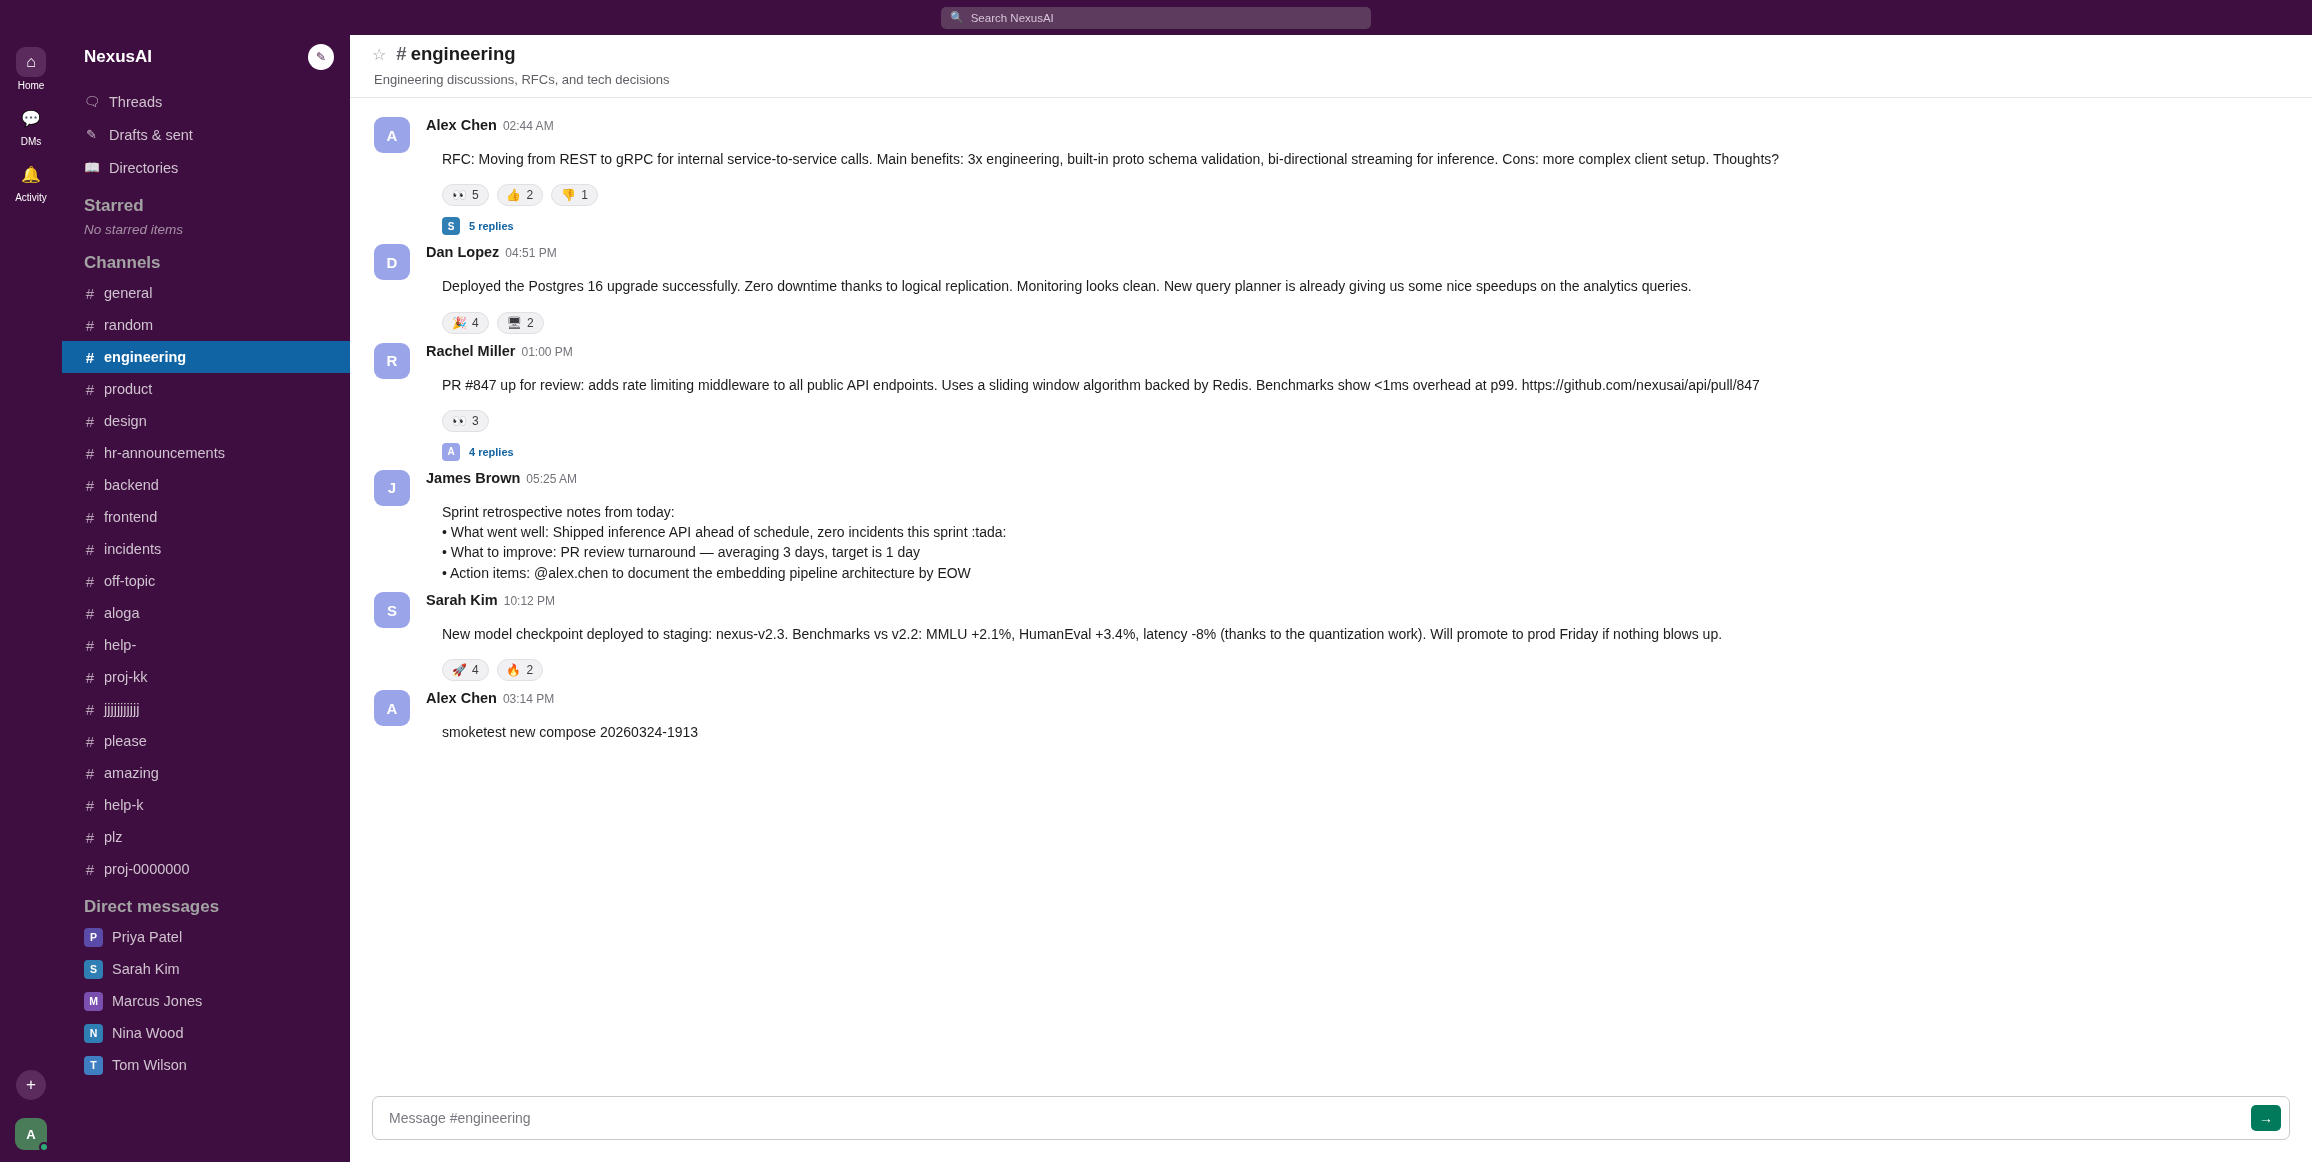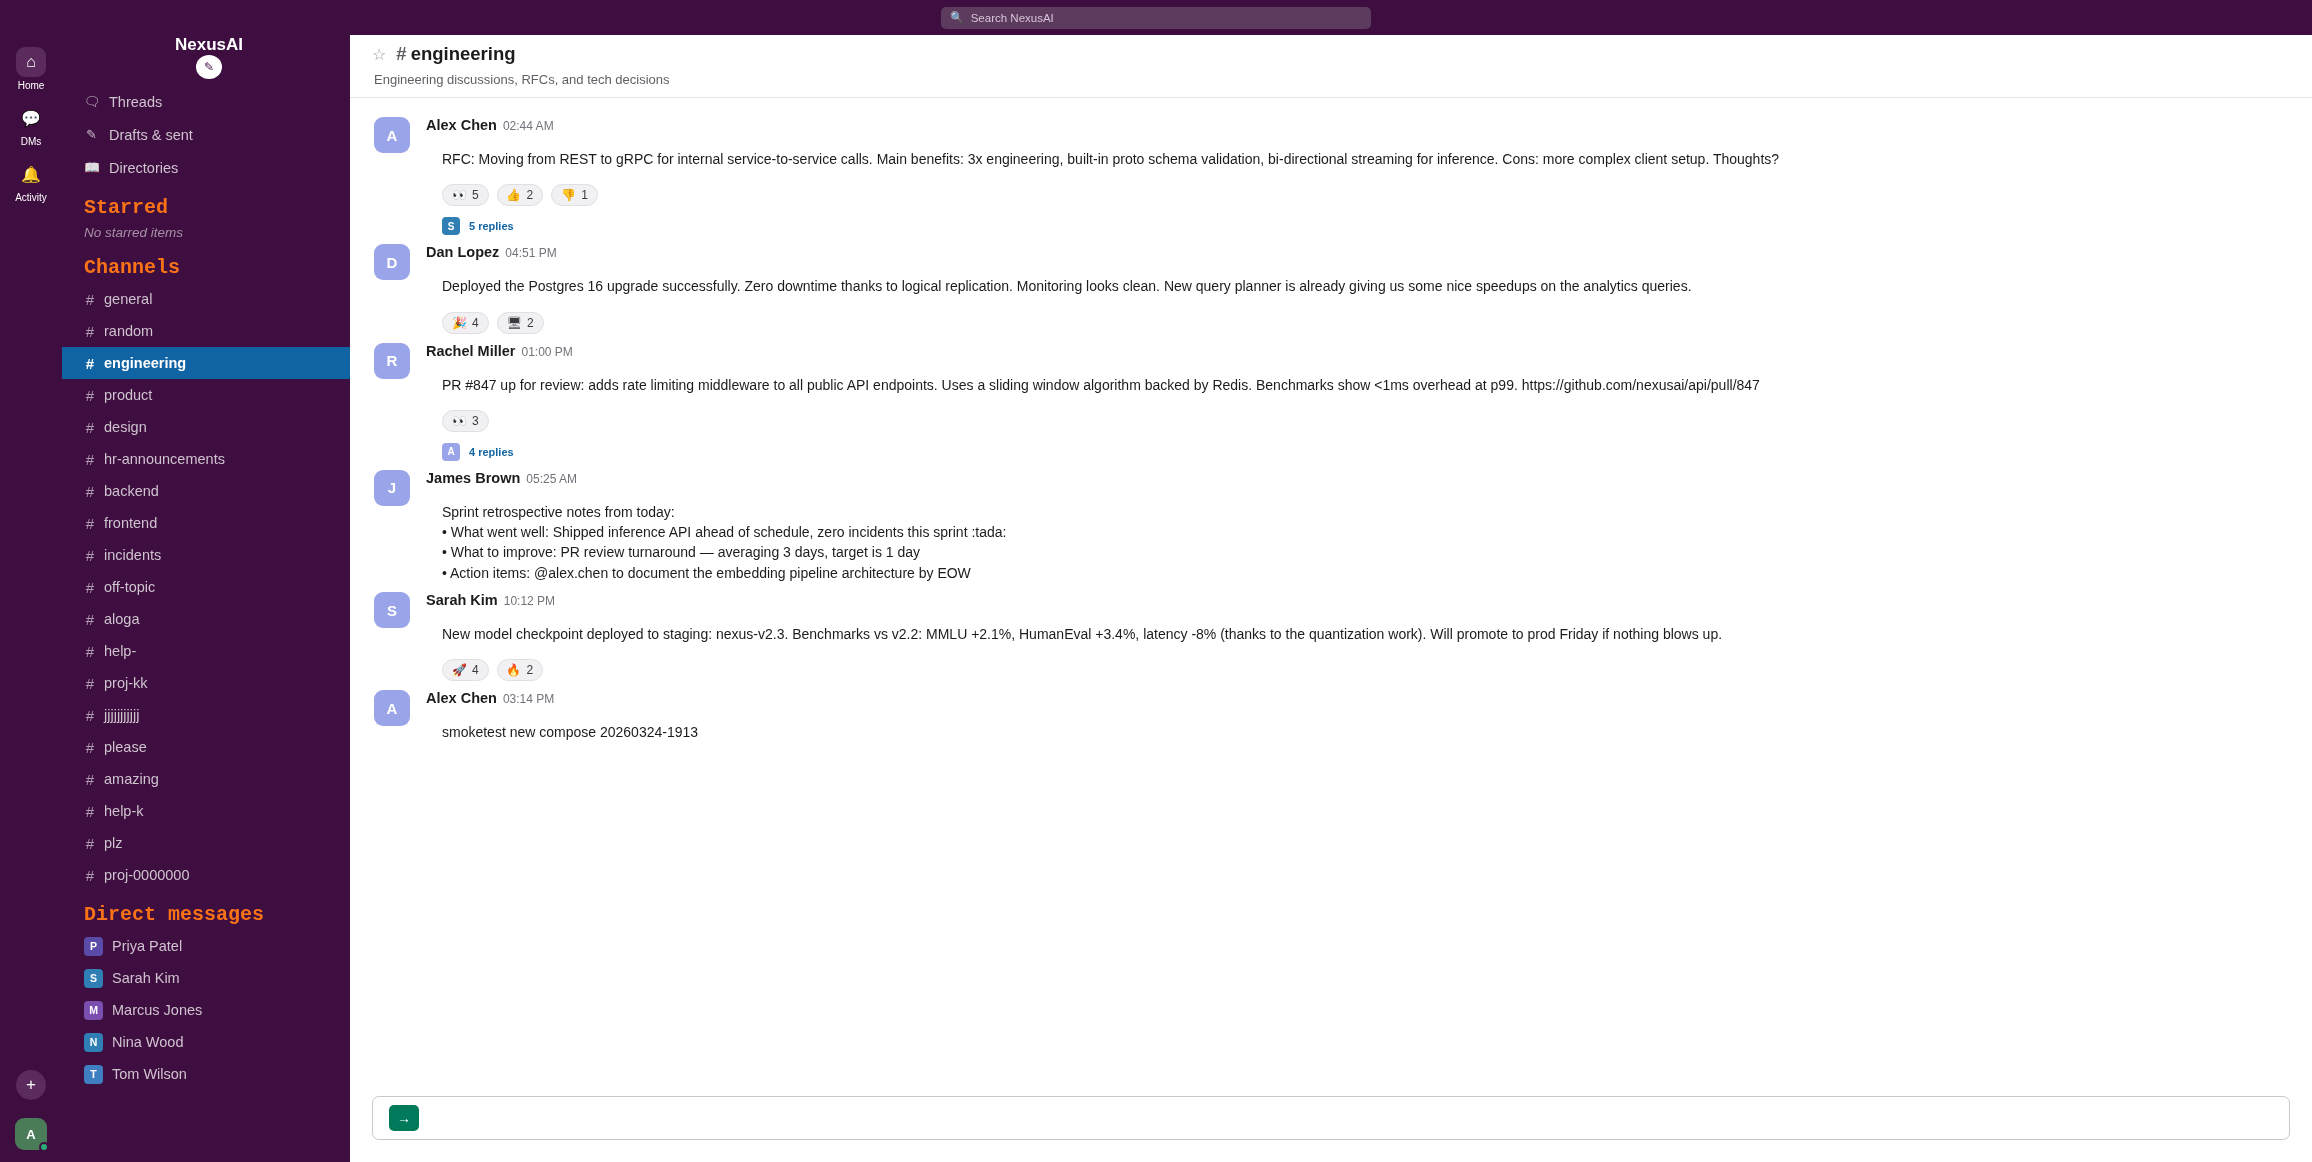--- a/index.html
+++ b/index.html
@@ -59,38 +59,36 @@
   }
 
   
   .sidebar {
     width: 288px; flex: 0 0 288px; height: 1162px; background: #3f0e40;
     padding-top: 35px; overflow: hidden; position: relative;
   }
   .ws-header {
     height: 44px; display: flex; align-items: center; justify-content: space-between;
     padding: 0 16px 0 22px;
-    flex-direction: column;
   }
   .ws-name { color: #ffffff; font-size: 17px; font-weight: bold; }
   .ws-compose {
     width: 26px; height: 26px; border-radius: 50%; background: #ffffff;
     display: flex; align-items: center; justify-content: center;
     color: #3f0e40; font-size: 12px; cursor: pointer;
   }
   .nav-list { margin-top: 6px; }
   .nav-row {
     display: flex; align-items: center; gap: 10px; height: 33px;
     padding: 0 22px; color: #cfc3cf; font-size: 14.5px; cursor: pointer;
   }
   .nav-row .nglyph { width: 15px; text-align: center; font-size: 13px; opacity: .95; }
   .section-title {
-    color: #f97316; font-size: 20px; font-weight: bold;
+    color: #a3a3a3; font-size: 17px; font-weight: bold;
     padding: 12px 22px 4px 22px;
-    font-family: Liberation Mono, monospace;
   }
   .empty-note { color: #a691a6; font-size: 13.5px; font-style: italic; padding: 2px 22px 4px 22px; }
   .chan-row {
     display: flex; align-items: center; gap: 8px; height: 32px;
     padding: 0 22px; color: #cfc3cf; font-size: 14.5px; cursor: pointer;
   }
   .chan-row .hash { color: #b39eb4; font-size: 15px; width: 12px; text-align: center; }
   .chan-row.active { background: #1164a3; color: #ffffff; font-weight: bold; }
   .chan-row.active .hash { color: #ffffff; }
   .dm-row {
@@ -459,17 +457,18 @@
               <span class="msg-time">03:14 PM</span>
             </div>
             <div class="msg-text">smoketest new compose 20260324-1913</div>
           </div>
         </div>
         <div class="fade-bottom"></div>
     </div>
 
     <div class="composer-wrap">
       <div class="composer">
+        <input class="composer-input" type="text" placeholder="Message #engineering" style="">
         <button class="send-btn">→</button>
       </div>
     </div>
   </div>
 </div>
 
 </body></html>

